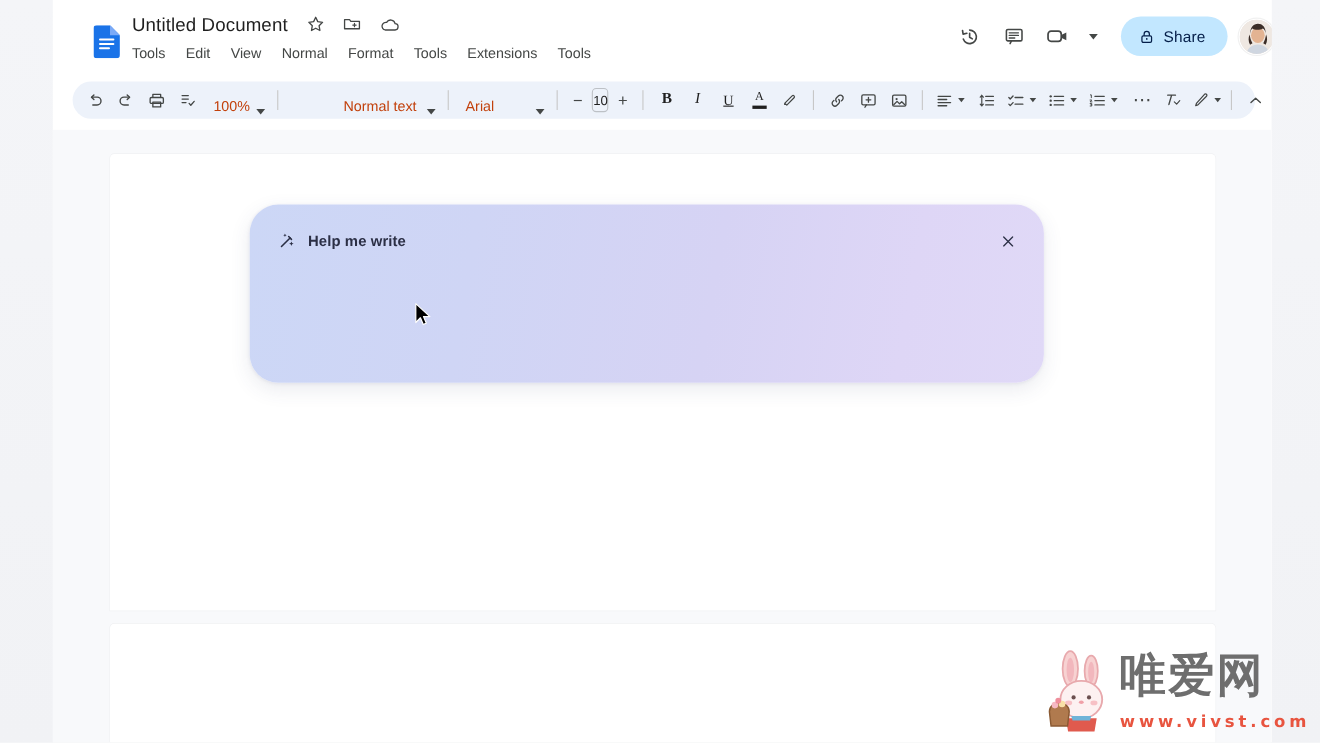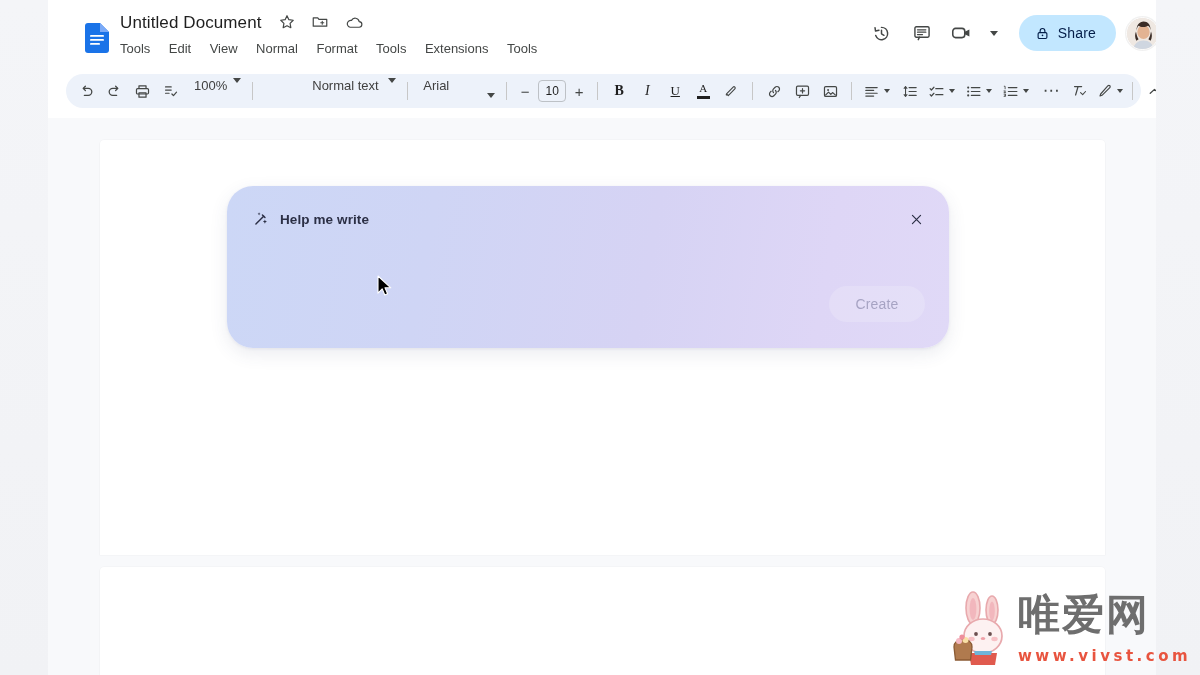--- a/index.html
+++ b/index.html
@@ -177,61 +177,61 @@
   .tb-sep {
     width: 1px;
     height: 18px;
     background: #c7c7c7;
     margin: 0 7px;
     flex: 0 0 auto;
   }
 
   .tb-text {
     display: flex;
-    align-items: flex-start;
+    align-items: flex-end;
     height: 26px;
     border-radius: 4px;
     padding: 0 4px 0 8px;
     cursor: pointer;
     font-size: 13px;
-    color: #404040;
+    color: #c2410c;
     flex: 0 0 auto;
   }
   .caret {
     margin-left: 6px;
     width: 0; height: 0;
     border-left: 4px solid transparent;
     border-right: 4px solid transparent;
     border-top: 5px solid #444746;
   }
   .caret-sm {
     margin-left: 2px;
     width: 0; height: 0;
     border-left: 3.5px solid transparent;
     border-right: 3.5px solid transparent;
     border-top: 4.5px solid #444746;
   }
 
   .style-box { width: 96px; margin-left: 44px; }
-  .font-box  { width: 84px; flex-direction: column; }
+  .font-box  { width: 84px; }
 
   .fontsize-wrap {
     display: flex;
     align-items: center;
     gap: 2px;
     flex: 0 0 auto;
   }
   .fs-btn {
     width: 22px; height: 22px;
     display: flex; align-items: center; justify-content: center;
     color: #444746; font-size: 15px; cursor: pointer; border-radius: 4px;
     user-select: none;
   }
   .fs-value {
-    width: 28px; height: 22px;
+    width: 15px; height: 22px;
     border: 1px solid #bdc1c6;
     border-radius: 4px;
     background: #edf2fa;
     font-size: 12px;
     color: #1f1f1f;
     text-align: center;
     line-height: 20px;
     cursor: text;
   }
 
@@ -704,21 +704,20 @@
       <span class="hmw-title">Help me write</span>
     </div>
 
     <div class="hmw-close">
       <svg width="15" height="15" viewBox="0 0 24 24">
         <path d="M5.5 5.5l13 13M18.5 5.5l-13 13" stroke="#2b2f45" stroke-width="1.9" stroke-linecap="round"></path>
       </svg>
     </div>
 
 
-    <button class="hmw-create">Create</button>
   </div>
 
   <div class="cursor">
     <svg width="17" height="23" viewBox="0 0 17 23">
       <path d="M1 1l0 17.2 4.2-4.3 2.6 6.1 2.8-1.2-2.6-6h5.8z" fill="#000000" stroke="#ffffff" stroke-width="1.1" stroke-linejoin="round"></path>
     </svg>
   </div>
 
   <div class="watermark">
     <svg width="64" height="76" viewBox="0 0 64 76" style="position:absolute;left:0;bottom:2px;">

